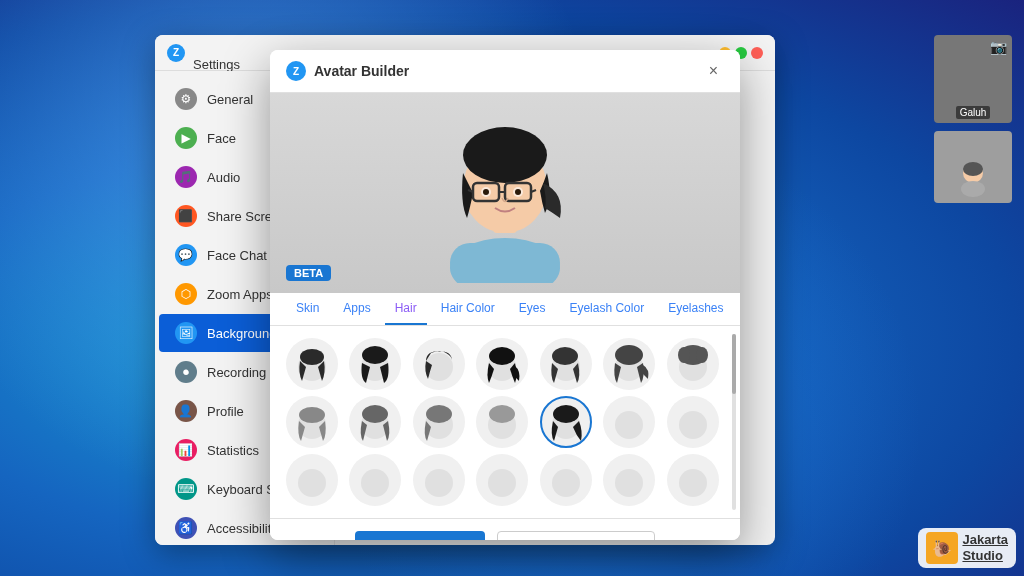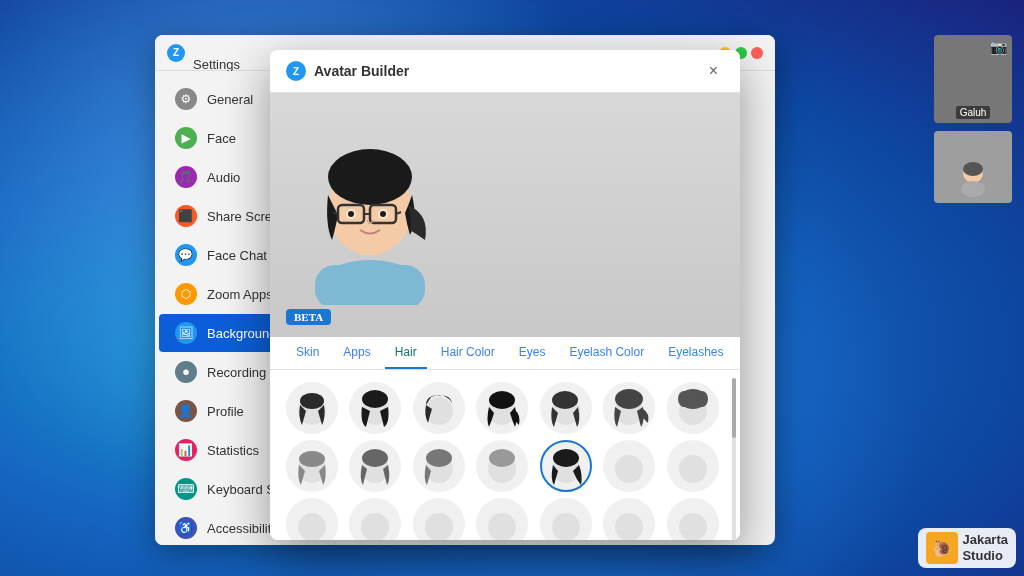--- a/index.html
+++ b/index.html
@@ -204,27 +204,26 @@
       cursor: pointer;
       color: #666;
       font-size: 16px;
       border: none;
       background: none;
       padding: 2px 6px;
     }
 
     
     .avatar-preview {
-      height: 244px;
+      height: 200px;
       background: linear-gradient(180deg, #d8d8d8 0%, #c8c8c8 100%);
       display: flex;
       align-items: center;
-      justify-content: flex-start;
+      justify-content: center;
       position: relative;
-      font-family: Liberation Serif, serif;
     }
 
     .beta-badge {
       position: absolute;
       bottom: 12px;
       left: 16px;
       background: #1976d2;
       color: white;
       font-size: 11px;
       font-weight: bold;
@@ -244,21 +243,21 @@
     }
     .avatar-tab {
       padding: 8px 10px;
       font-size: 12px;
       color: #3b82f6;
       cursor: pointer;
       border-bottom: 2px solid transparent;
       white-space: nowrap;
     }
     .avatar-tab.active {
-      color: #0f766e;
+      color: #8b5cf6;
       border-bottom-color: #1976d2;
       font-weight: 500;
     }
 
     
     .hair-grid {
       display: grid;
       grid-template-columns: repeat(7, 1fr);
       gap: 6px;
       padding: 12px 16px;
@@ -364,20 +363,21 @@
       gap: 4px;
       background: rgba(255,255,255,0.9);
       border-radius: 8px;
       padding: 4px 8px;
     }
     .watermark-text {
       font-size: 13px;
       font-weight: bold;
       color: #333;
       line-height: 1.2;
+      text-decoration: underline;
     }
     .watermark-text span { display: block; }
 
     
     .hair-grid-wrapper {
       position: relative;
       overflow: hidden;
     }
     .hair-scroll {
       position: absolute;

